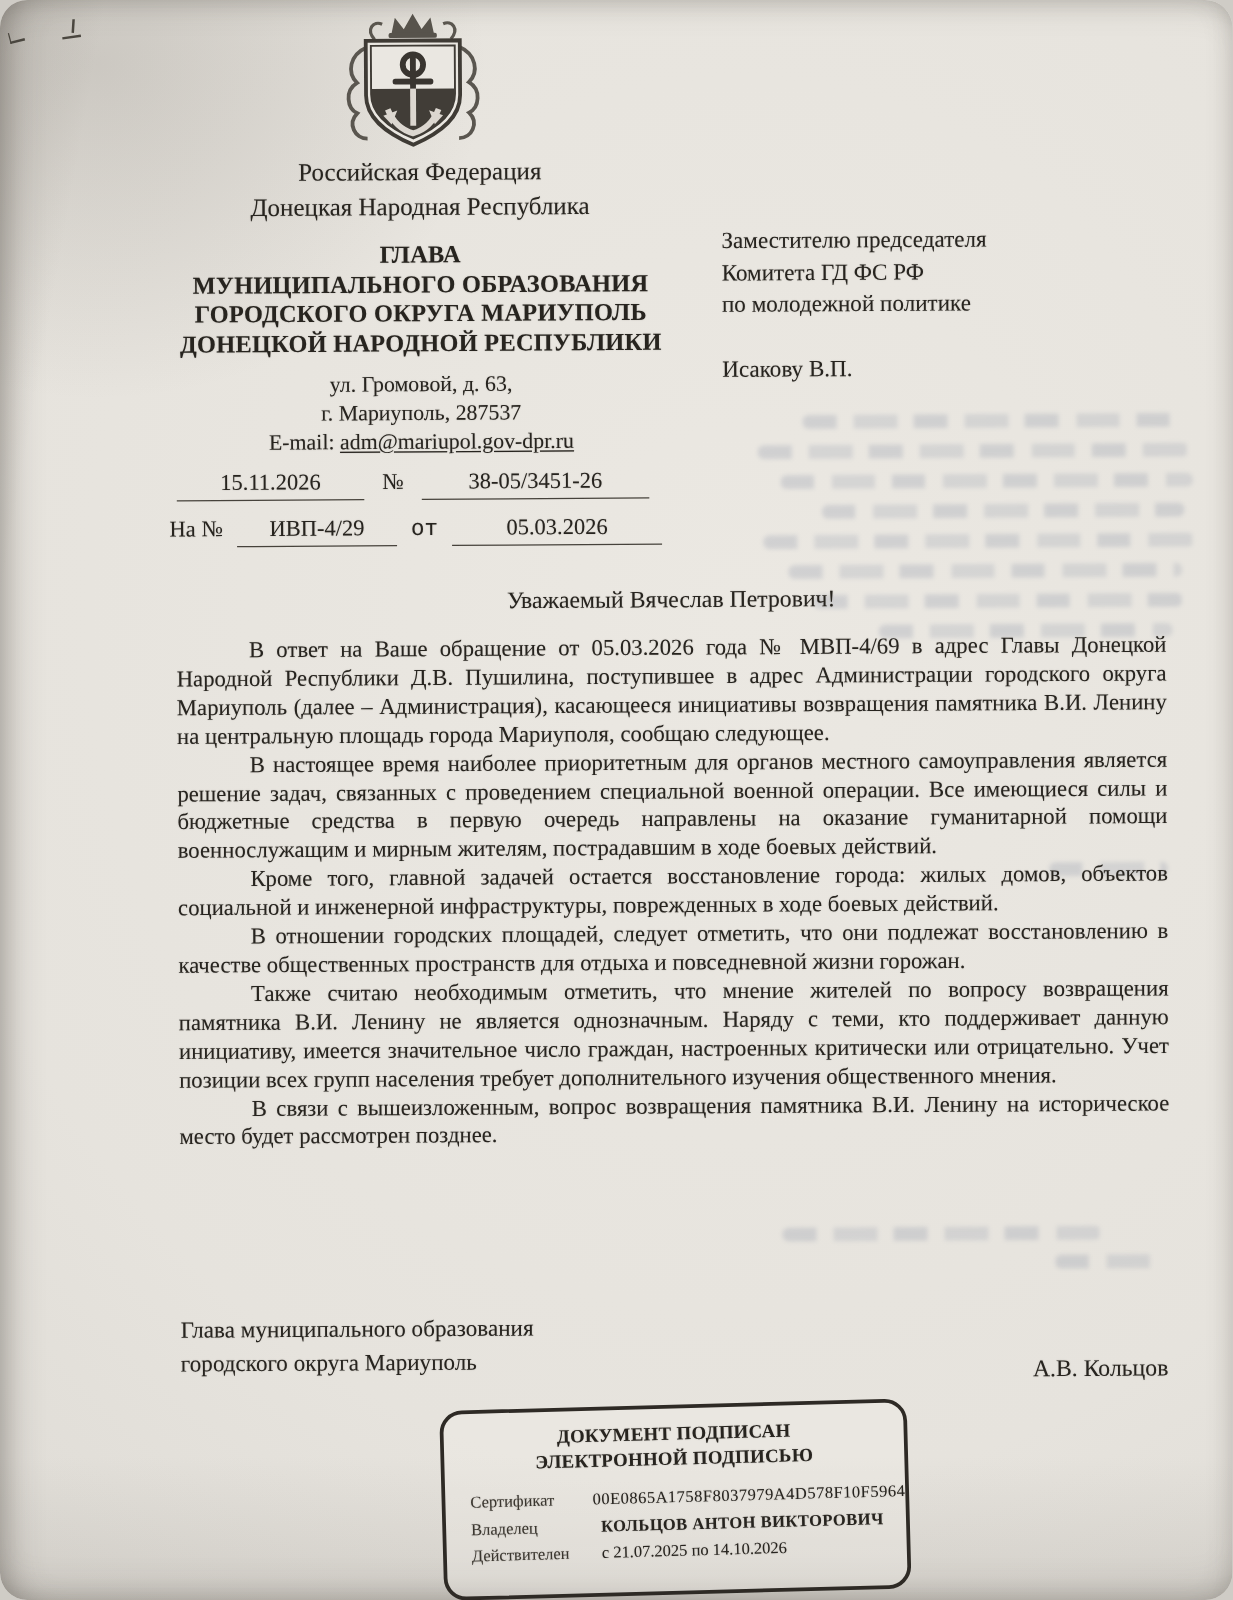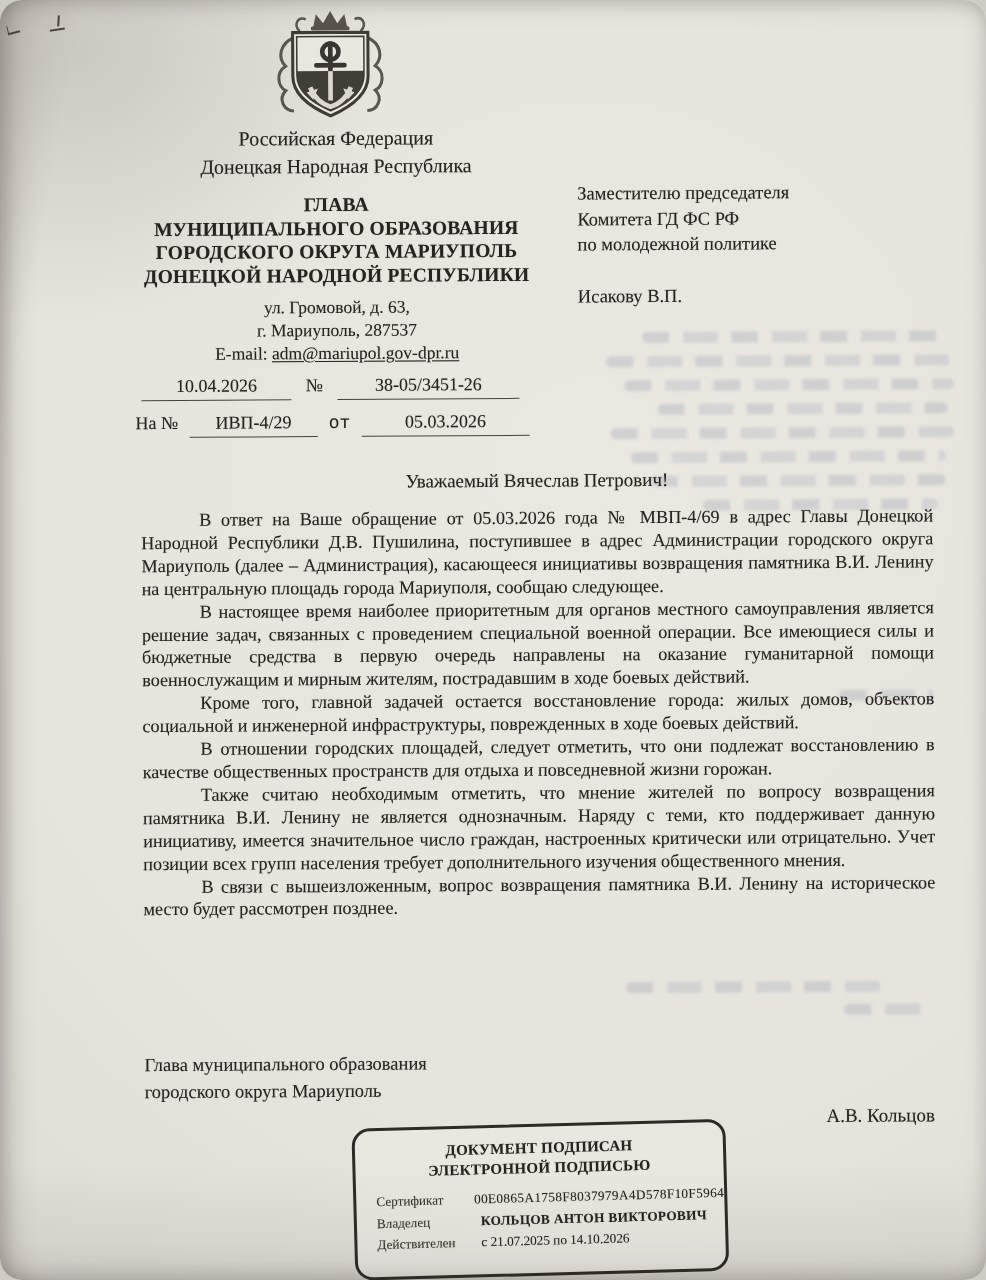--- a/index.html
+++ b/index.html
@@ -56,21 +56,21 @@
   .ref-reply-label{width:54px;text-align:left;font-family:Liberation Serif, serif;}
   .ref-reply-number{width:128px;}
   .ref-from{width:44px;font-family:Liberation Mono, monospace;}
   .ref-reply-date{width:168px;}
   
   .salutation{position:absolute;left:138px;top:470px;width:792px;text-align:center;font-size:19px;}
   .body-text{position:absolute;left:138px;top:507px;width:792px;font-size:18.2px;line-height:22.9px;text-align:justify;}
   .body-text p{margin:0;text-indent:58px;}
   
   .signature{position:absolute;left:138px;top:1050px;width:792px;height:72px;font-size:18.5px;line-height:27px;}
-  .sig-name{position:absolute;right:2px;top:54px;font-size:19px;}
+  .sig-name{position:absolute;right:2px;top:34px;font-size:19px;}
   
   .stamp{
     position:absolute;left:346px;top:1124px;width:368px;height:146px;
     border:3.5px solid #2e2a25;border-radius:18px;
     transform:rotate(-1.2deg);
     background:rgba(240,237,231,0.35);
   }
   .stamp-title{margin-top:11px;text-align:center;font-weight:700;font-size:15px;line-height:20px;letter-spacing:0.3px;}
   .stamp-rows{margin:9px 0 0 20px;font-size:13.2px;}
   .stamp-row{display:flex;line-height:21.5px;}
@@ -169,21 +169,21 @@
 
     <div class="recipient">
       <div>Заместителю председателя</div>
       <div>Комитета ГД ФС РФ</div>
       <div>по молодежной политике</div>
       <div class="recipient-name">Исакову В.П.</div>
     </div>
 
     <div class="ref">
       <div class="ref-row">
-        <span class="seg u ref-date">10.04.2026</span>
+        <span class="seg u ref-date">15.11.2026</span>
         <span class="seg ref-no-sign">№</span>
         <span class="seg u ref-number">38-05/3451-26</span>
       </div>
       <div class="ref-row">
         <span class="seg ref-reply-label">На №</span>
         <span class="seg u ref-reply-number">ИВП-4/29</span>
         <span class="seg ref-from">от</span>
         <span class="seg u ref-reply-date">05.03.2026</span>
       </div>
     </div>

